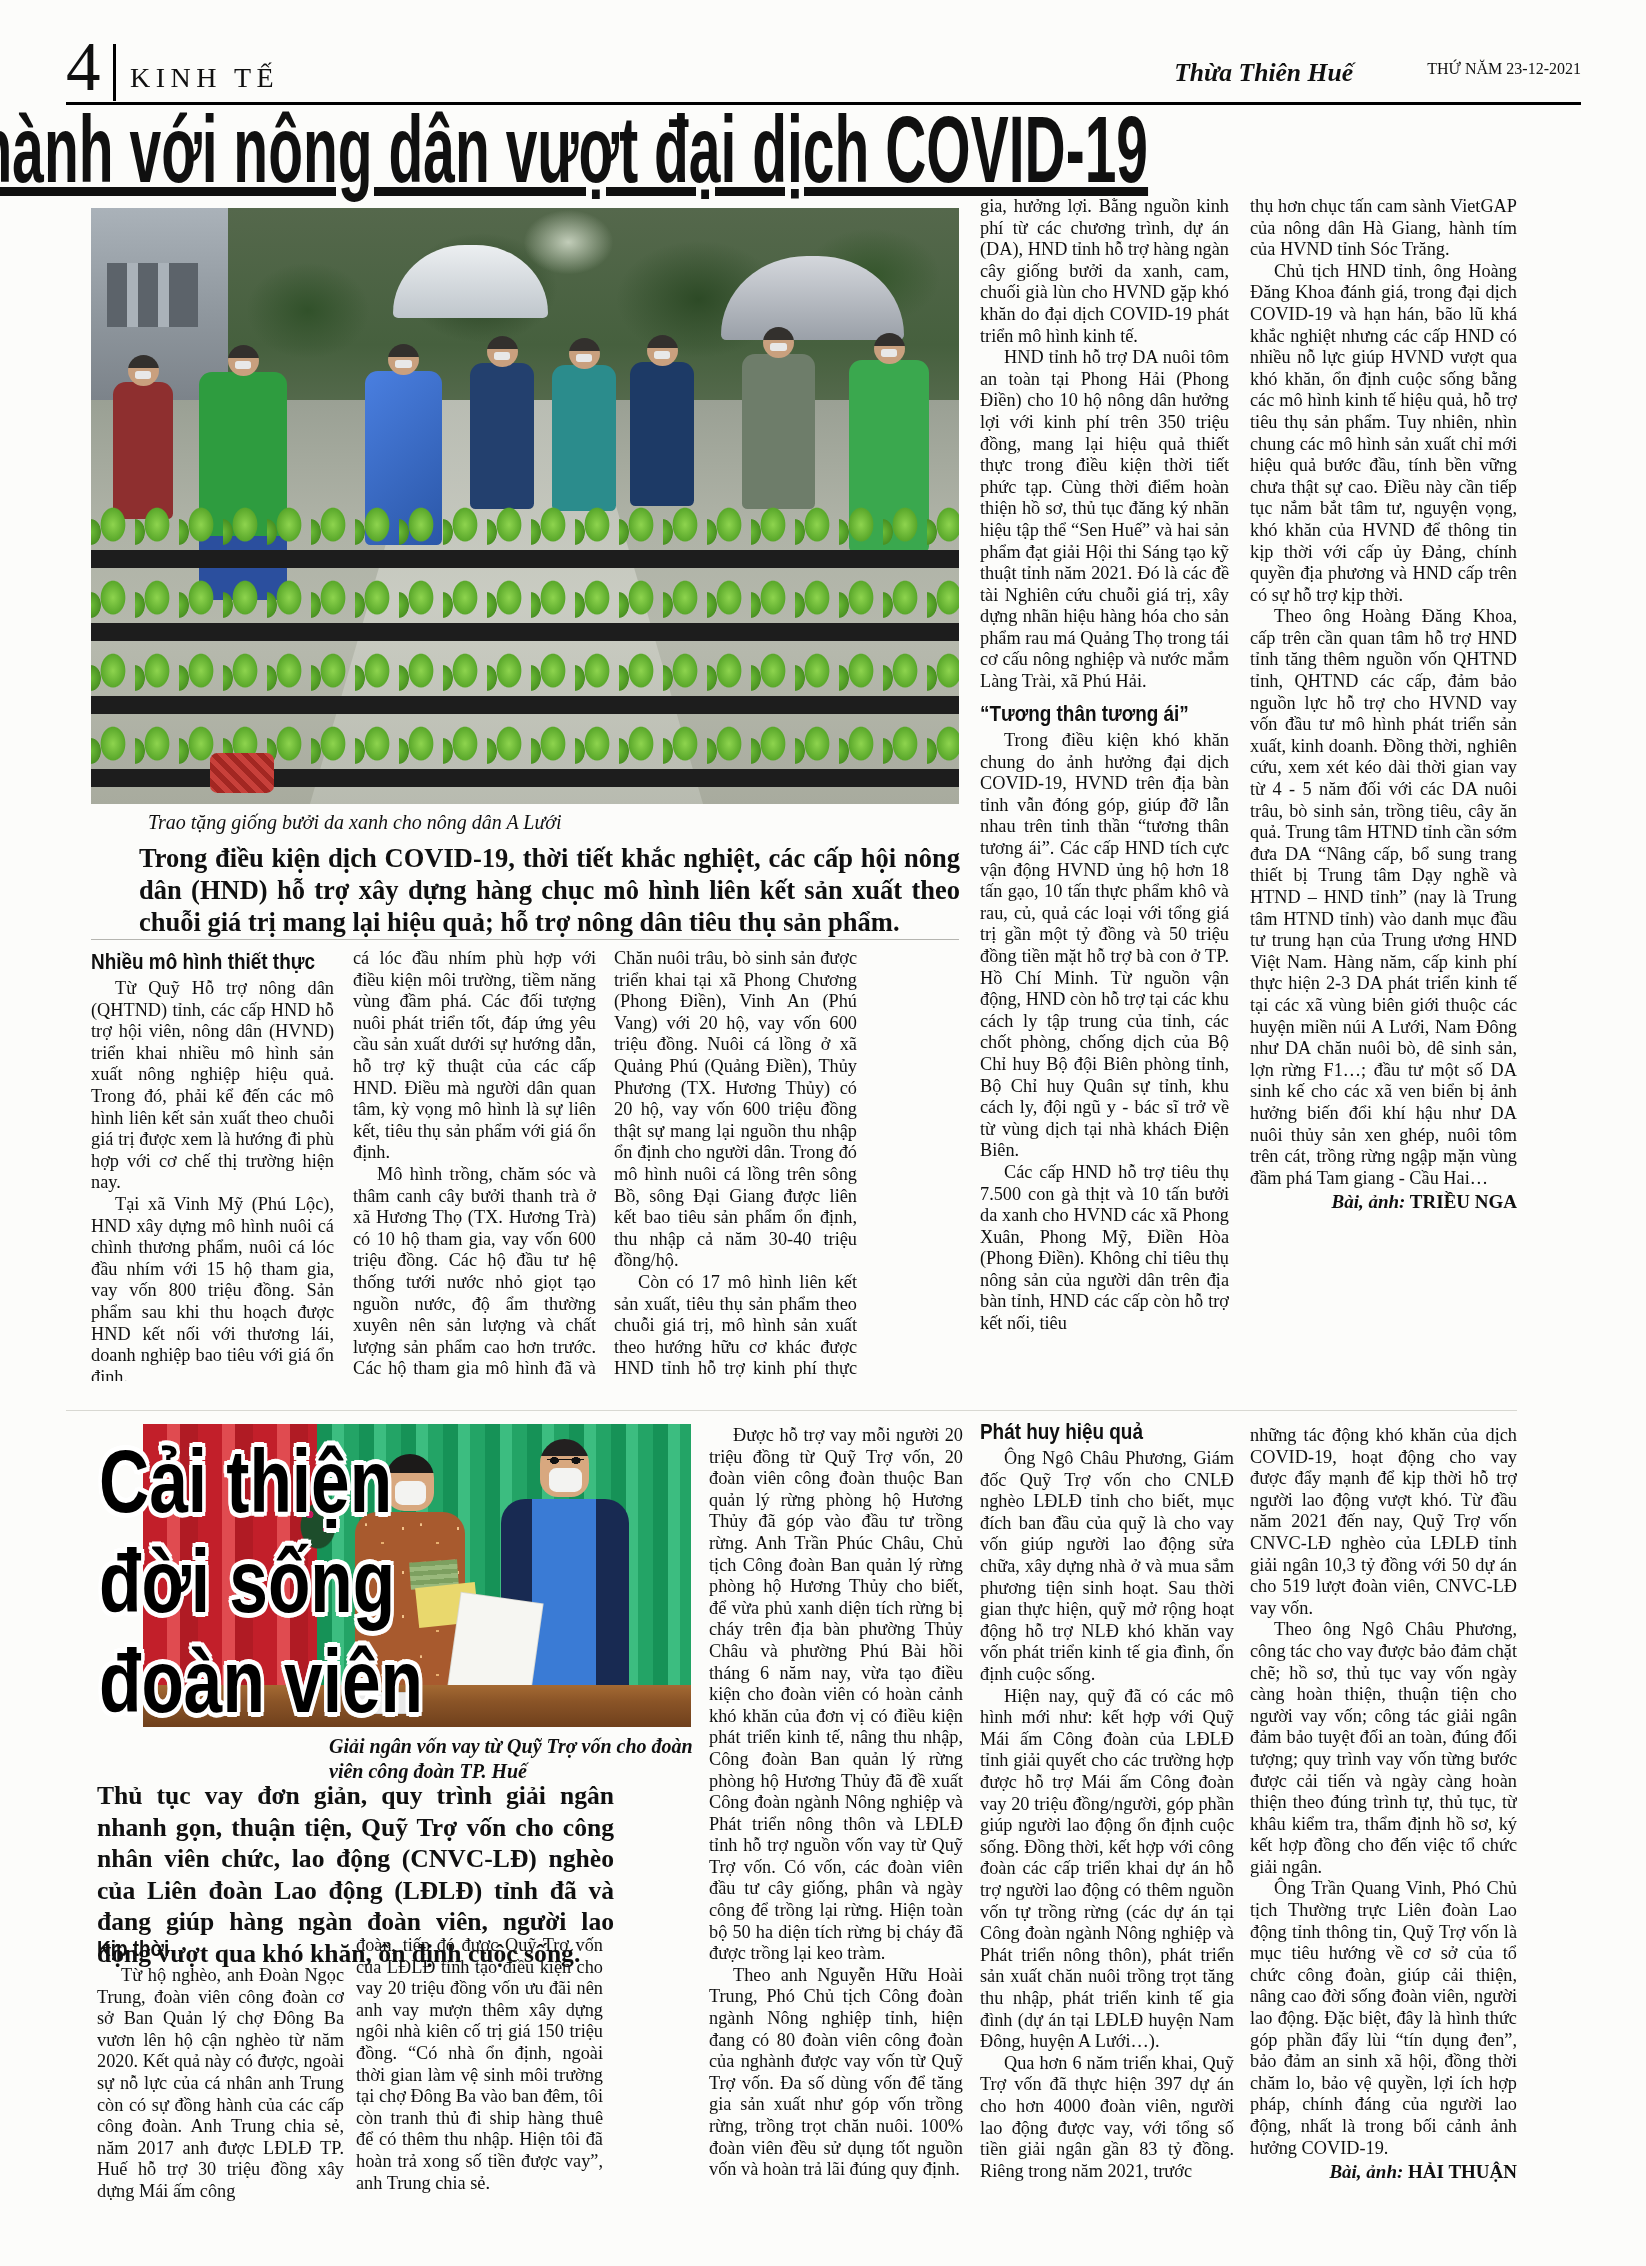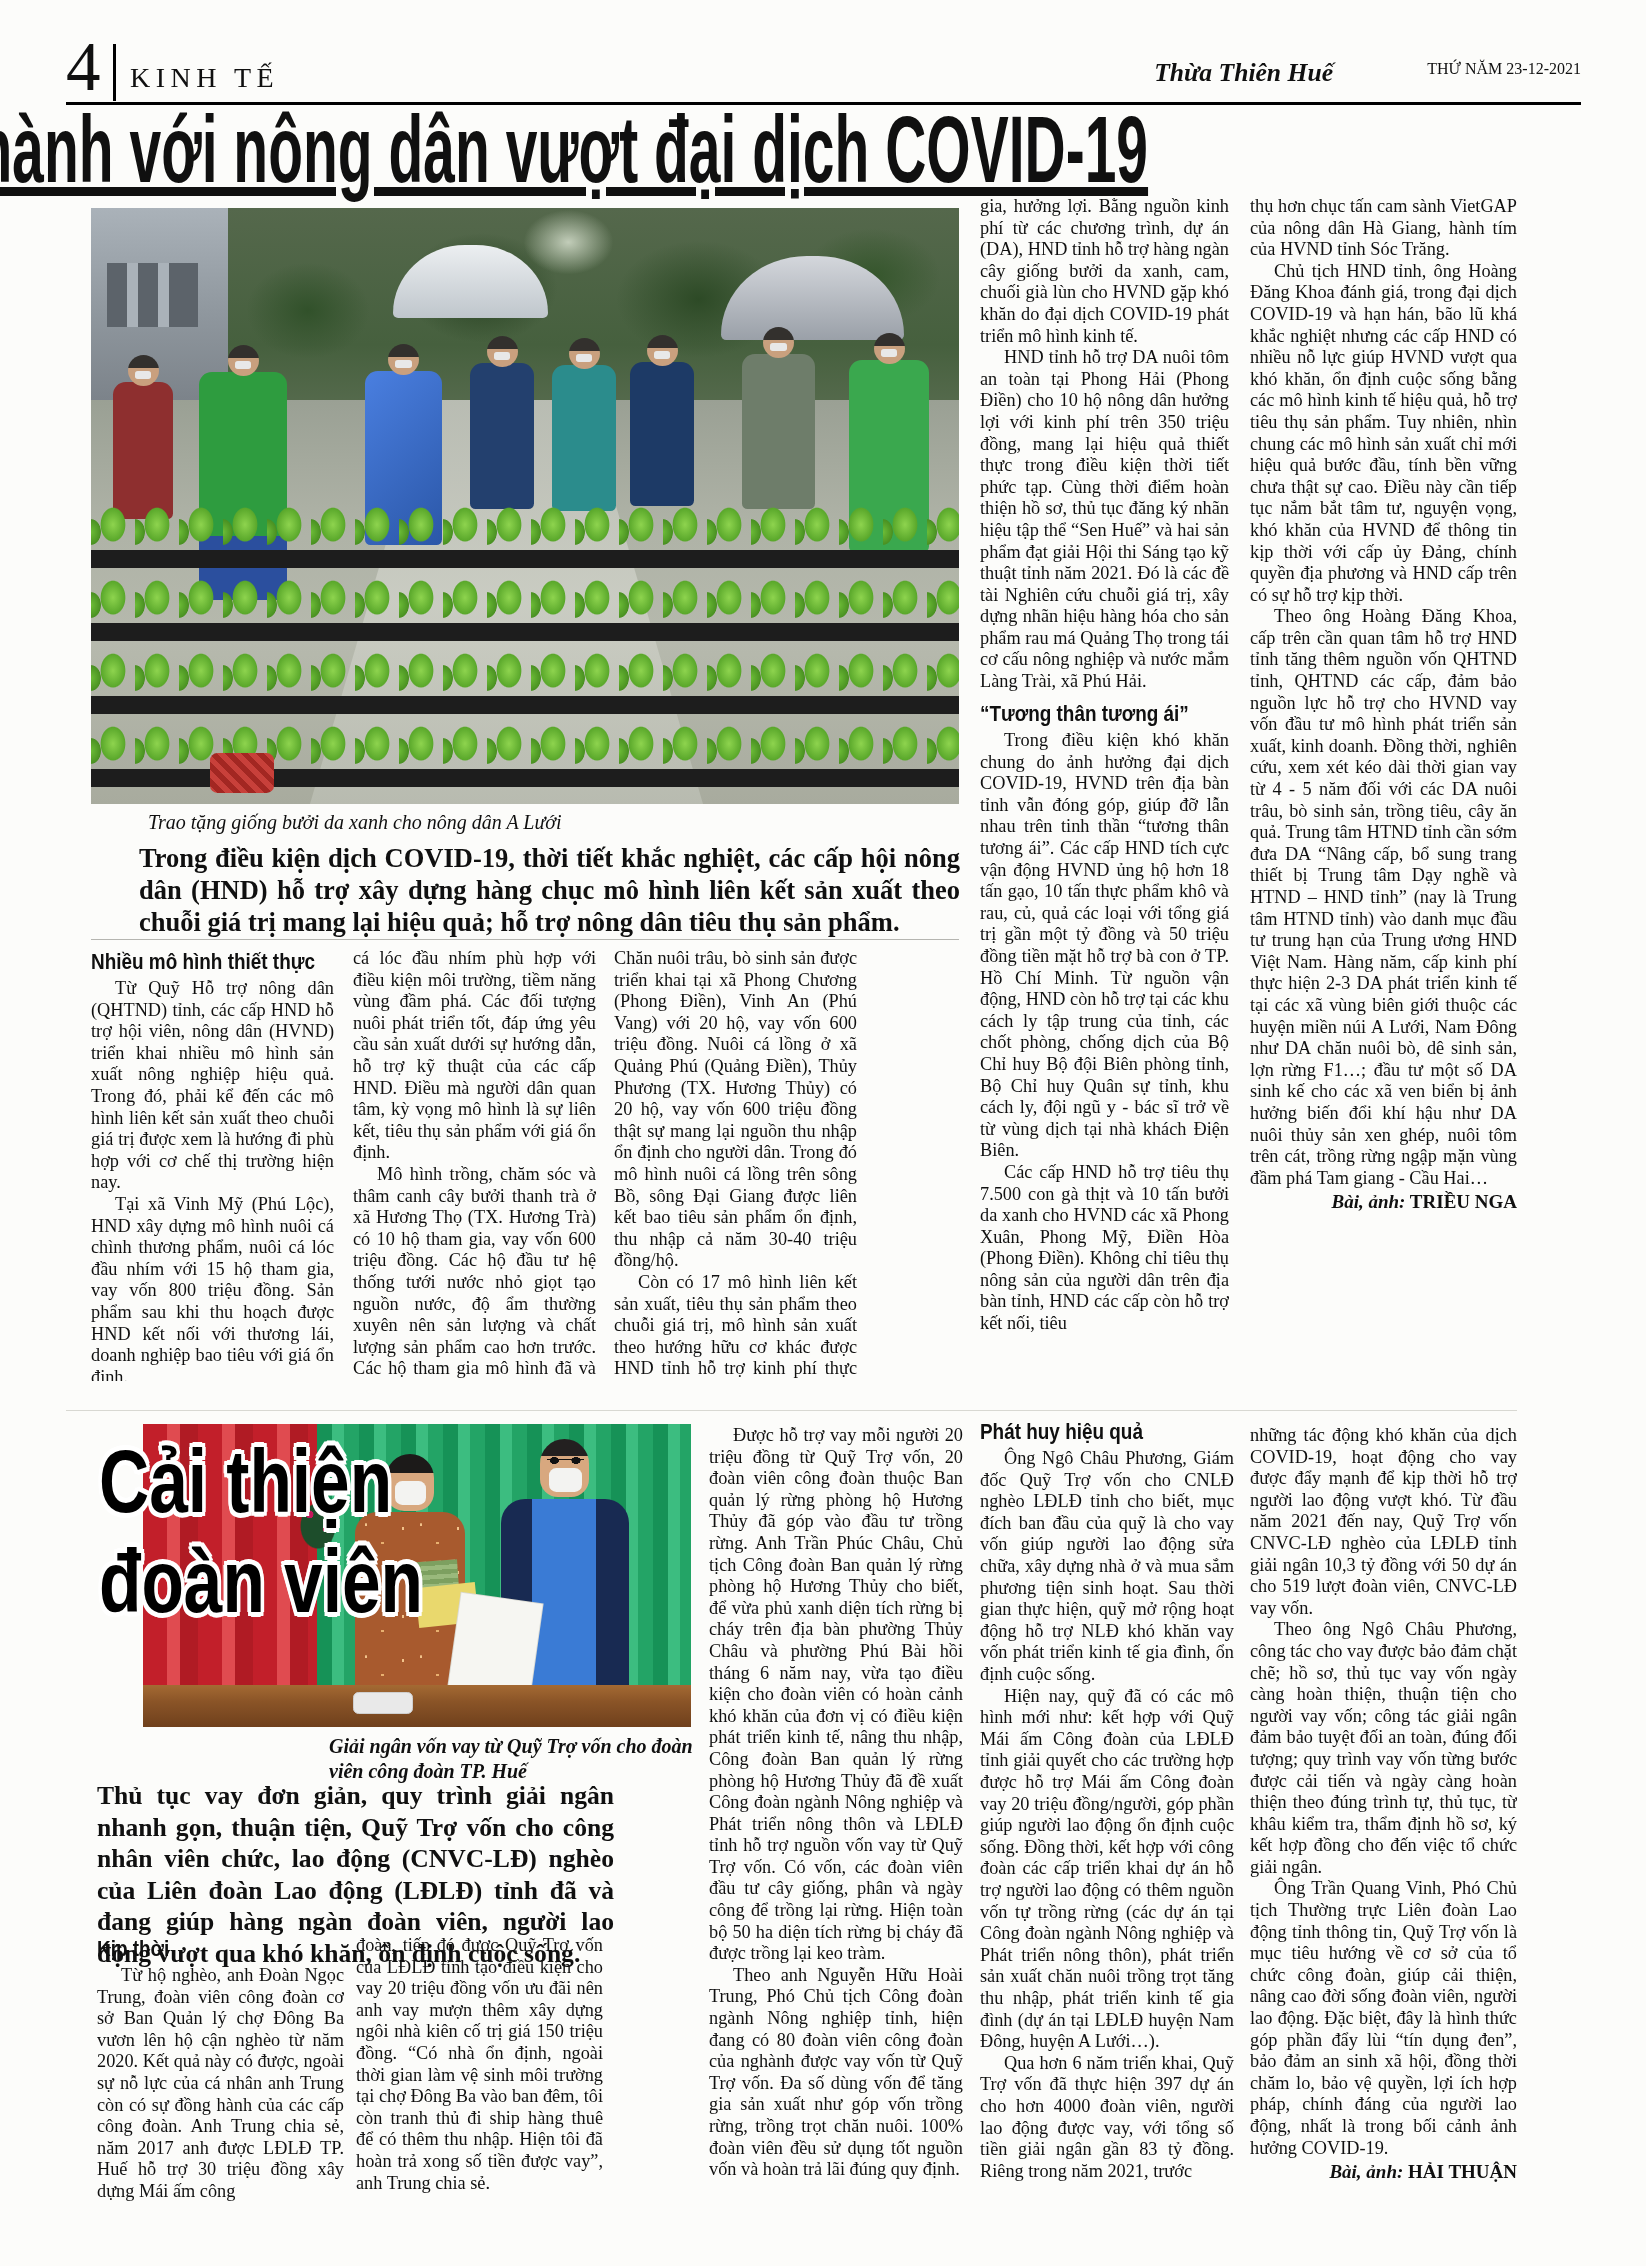--- a/index.html
+++ b/index.html
@@ -3,21 +3,21 @@
 <meta charset="utf-8">
 <style>
   html,body{margin:0;padding:0;background:#888;}
   .page{position:relative;width:1647px;height:2267px;margin:0 auto;background:#fcfcfa;
         font-family:"Liberation Serif",serif;color:#101010;overflow:hidden;}
 
   
   .page-number{position:absolute;left:66px;top:33px;font-size:69px;font-weight:400;line-height:1;}
   .mast-bar{position:absolute;left:113px;top:44px;width:2.7px;height:57px;background:#000;}
   .section-name{position:absolute;left:130px;top:62px;font-size:28px;letter-spacing:5.5px;}
-  .brand{position:absolute;right:314px;top:58px;font-size:25.6px;font-weight:700;font-style:italic;}
+  .brand{position:absolute;right:294px;top:58px;font-size:25.6px;font-weight:700;font-style:italic;}
   .issue-date{position:absolute;right:66px;top:60px;font-size:16px;}
   .mast-rule{position:absolute;left:66px;right:66px;top:102px;height:2.7px;background:#000;}
 
   
   .headlineA{position:absolute;left:55px;right:55px;top:102px;height:95px;
              display:flex;justify-content:flex-end;align-items:center;overflow:visible;text-decoration:underline;}
   .headlineA span{display:inline-block;white-space:nowrap;
         font-family:"Liberation Sans",sans-serif;font-weight:700;font-size:95px;line-height:1;
         transform:scaleX(.60);transform-origin:center;}
 
@@ -214,20 +214,21 @@
     </div>
     <div class="pb-cash"></div>
     <div class="pb-env"></div>
     <div class="pb-paper"></div>
     <div class="pb-table"></div>
     <div class="pb-phone"></div>
   </div>
 
   <div class="titleB">
     <div class="tline"><span>Cải thiện</span></div>
+    <div class="tline"><span>đời sống</span></div>
     <div class="tline"><span>đoàn viên</span></div>
   </div>
 
   <div class="captionB">Giải ngân vốn vay từ Quỹ Trợ vốn cho đoàn viên công đoàn TP. Huế</div>
   <div class="leadB">Thủ tục vay đơn giản, quy trình giải ngân nhanh gọn, thuận tiện, Quỹ Trợ vốn cho công nhân viên chức, lao động (CNVC-LĐ) nghèo của Liên đoàn Lao động (LĐLĐ) tỉnh đã và đang giúp hàng ngàn đoàn viên, người lao động vượt qua khó khăn, ổn định cuộc sống.</div>
 
   <div class="bodycol" style="left:97px;top:1935px;width:247px;height:322px;">
     <span class="colhead">Kịp thời</span>
     <p>Từ hộ nghèo, anh Đoàn Ngọc Trung, đoàn viên công đoàn cơ sở Ban Quản lý chợ Đông Ba vươn lên hộ cận nghèo từ năm 2020. Kết quả này có được, ngoài sự nỗ lực của cá nhân anh Trung còn có sự đồng hành của các cấp công đoàn. Anh Trung chia sẻ, năm 2017 anh được LĐLĐ TP. Huế hỗ trợ 30 triệu đồng xây dựng Mái ấm công</p>
   </div>

